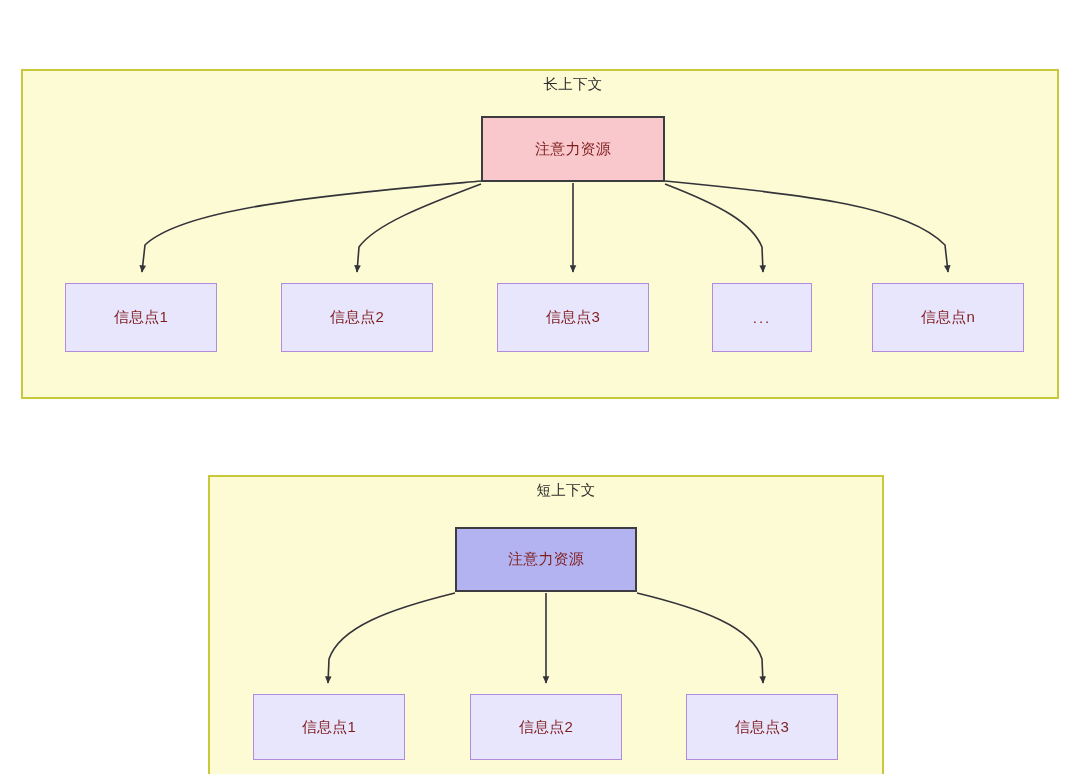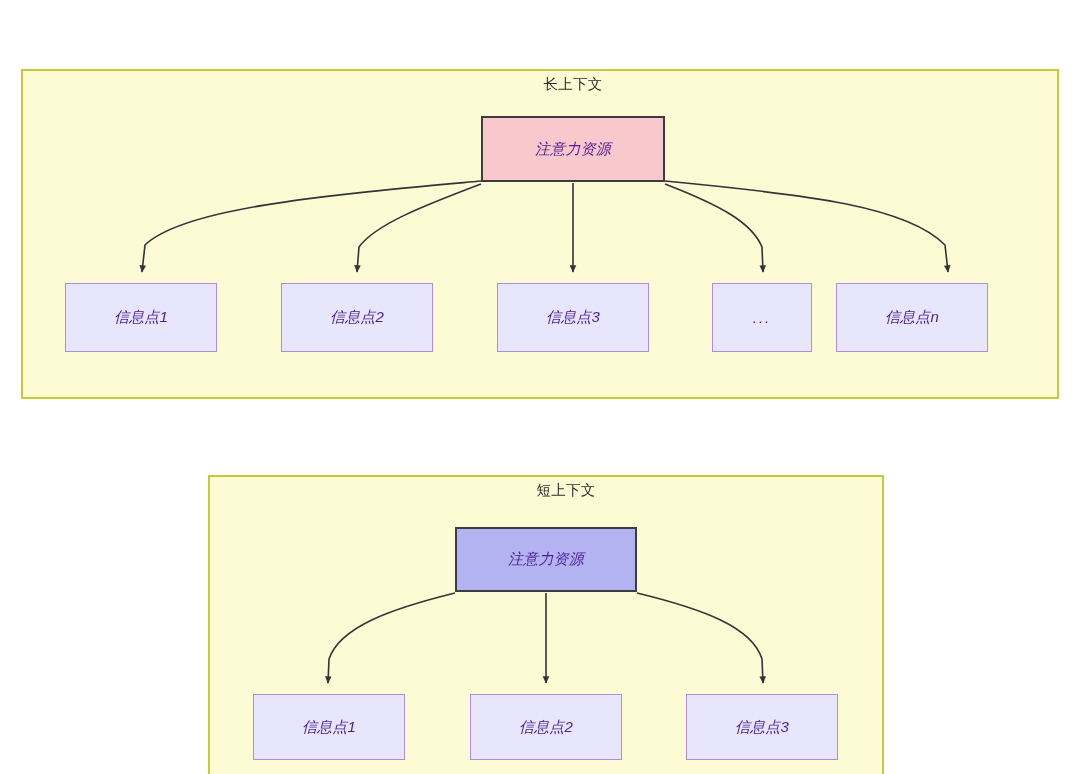--- a/index.html
+++ b/index.html
@@ -42,24 +42,23 @@
     text-align: center;
     letter-spacing: 0.2px;
   }
   .node {
     position: absolute;
     box-sizing: border-box;
     display: flex;
     align-items: center;
     justify-content: center;
     font-size: 15px;
-    color: #4c1d95;
+    color: #7f1d1d;
     white-space: nowrap;
     letter-spacing: 0.2px;
-    font-style: italic;
   }
   .node-attention-long {
     background: #f9c8cc;
     border: 2.5px solid #3c3c41;
   }
   .node-attention-short {
     background: #b3b3f2;
     border: 2.5px solid #3c3c41;
   }
   .node-info {
@@ -83,21 +82,21 @@
   <div class="node node-attention-long" style="left:481px; top:69px; width:184px; height:66px;">注意力资源</div>
 
   <div class="node node-info" style="left:65px; top:236px; width:152px; height:69px;">信息点1</div>
 
   <div class="node node-info" style="left:281px; top:236px; width:152px; height:69px;">信息点2</div>
 
   <div class="node node-info" style="left:497px; top:236px; width:152px; height:69px;">信息点3</div>
 
   <div class="node node-info node-ellipsis" style="left:712px; top:236px; width:100px; height:69px;">...</div>
 
-  <div class="node node-info" style="left:836px; top:236px; width:152px; height:69px;">信息点n</div>
+  <div class="node node-info" style="left:872px; top:236px; width:152px; height:69px;">信息点n</div>
 
   <div class="panel" style="left:208px; top:428px; width:676px; height:332px;"></div>
 
   <div class="panel-title" style="left:466px; top:434px; width:200px;">短上下文</div>
 
   <div class="node node-attention-short" style="left:455px; top:480px; width:182px; height:65px;">注意力资源</div>
 
   <div class="node node-info" style="left:253px; top:647px; width:152px; height:66px;">信息点1</div>
 
   <div class="node node-info" style="left:470px; top:647px; width:152px; height:66px;">信息点2</div>

